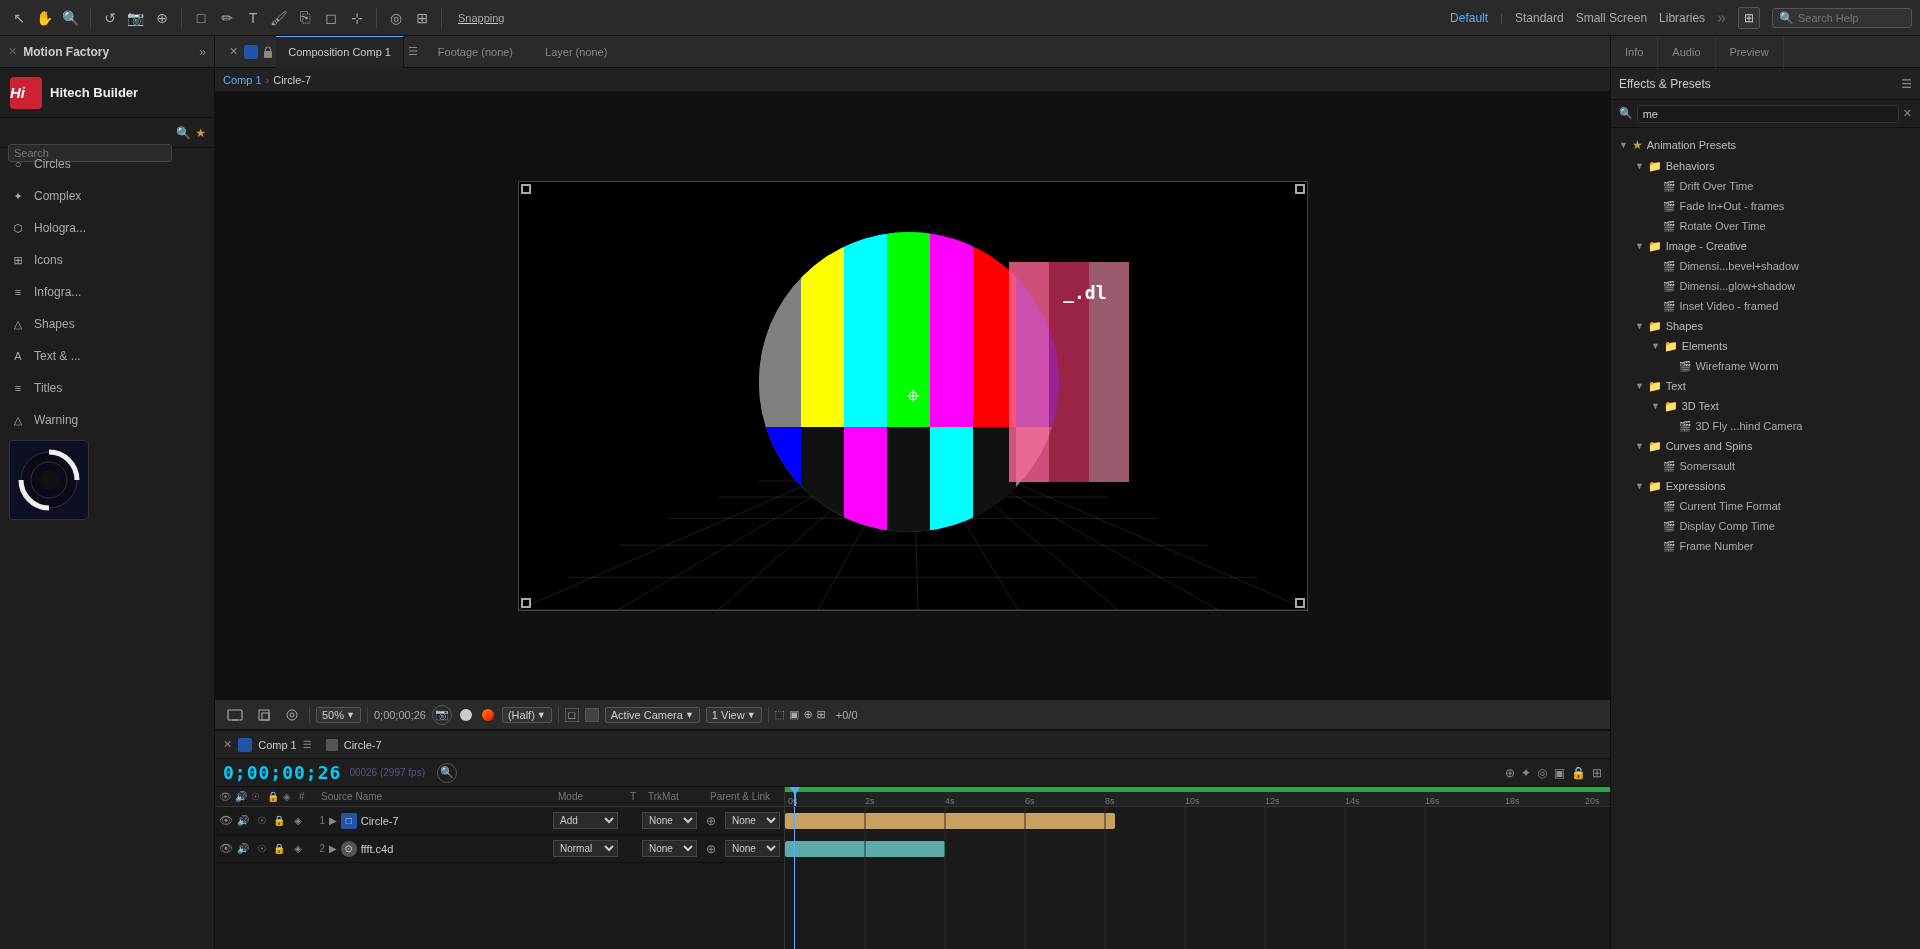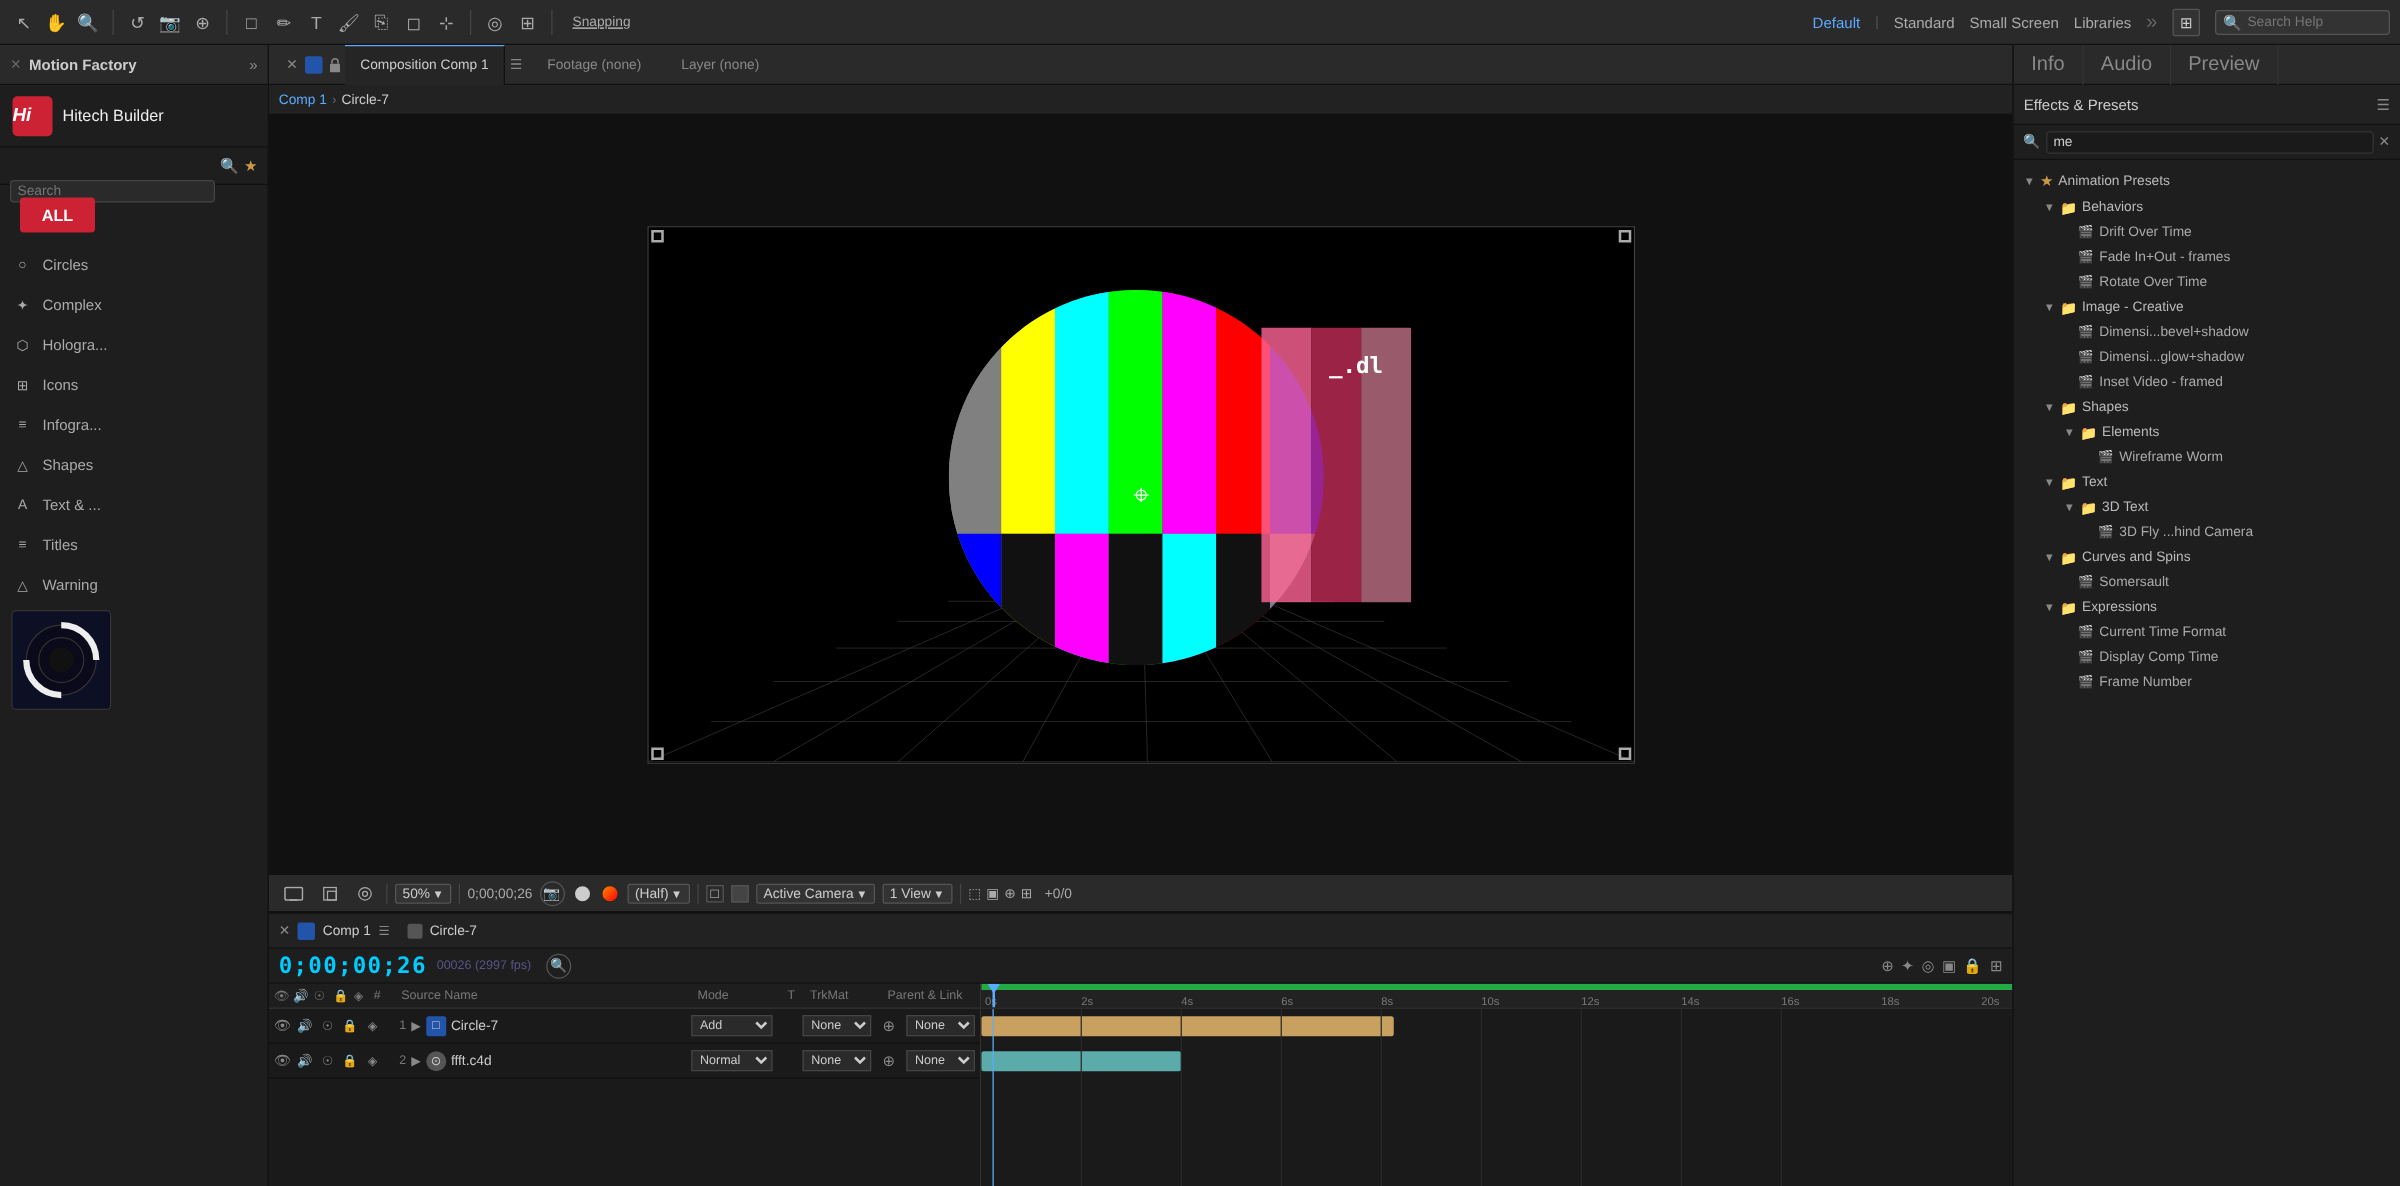--- a/index.html
+++ b/index.html
@@ -133,21 +133,21 @@
       align-items: center;
       justify-content: flex-start;
       color: white;
       font-weight: bold;
       font-size: 16px;
       font-style: italic;
     }
     .hitech-title {
       color: #eee;
       font-size: 13px;
-      font-weight: normal;
+      font-weight: bold;
     }
 
     .search-bar {
       height: 30px;
       display: flex;
       align-items: center;
       padding: 0 8px;
       gap: 4px;
       border-bottom: 1px solid #111;
     }
@@ -485,21 +485,21 @@
       background: #2a2a2a;
       border-bottom: 1px solid #111;
       display: flex;
       align-items: center;
     }
     .right-tab {
       padding: 0 14px;
       height: 32px;
       display: flex;
       align-items: center;
-      font-size: 16px;
+      font-size: 11px;
       color: #888;
       cursor: pointer;
       border-right: 1px solid #333;
     }
 
     .effects-header {
       height: 32px;
       background: #222;
       border-bottom: 1px solid #111;
       display: flex;
@@ -644,23 +644,20 @@
       <div class="hitech-logo">
         <span style="font-style:italic;font-weight:bold;font-size:15px;">Hi</span>
       </div>
       <span class="hitech-title">Hitech Builder</span>
     </div>
     <div class="search-bar">
       <input type="text" value="" style="flex: 1 1 0%; background: rgb(42, 42, 42); border: 1px solid rgb(68, 68, 68); border-radius: 3px; color: rgb(204, 204, 204); font-size: 11px; padding: 2px 5px; outline: none; margin-top: 40px;" placeholder="Search">
       <span style="color:#888;cursor:pointer;">🔍</span>
       <span style="color:#cc9944;cursor:pointer;">★</span>
     </div>
-    <div style="padding:4px 8px;">
-      <button class="all-button">ALL</button>
-    </div>
 
     <div style="display:flex;flex-direction:column;overflow-y:auto;flex:1;">
 
       <div class="category-item">
         <span class="cat-icon">○</span>
         <span>Circles</span>
       </div>
 
 
       <div class="category-item">

